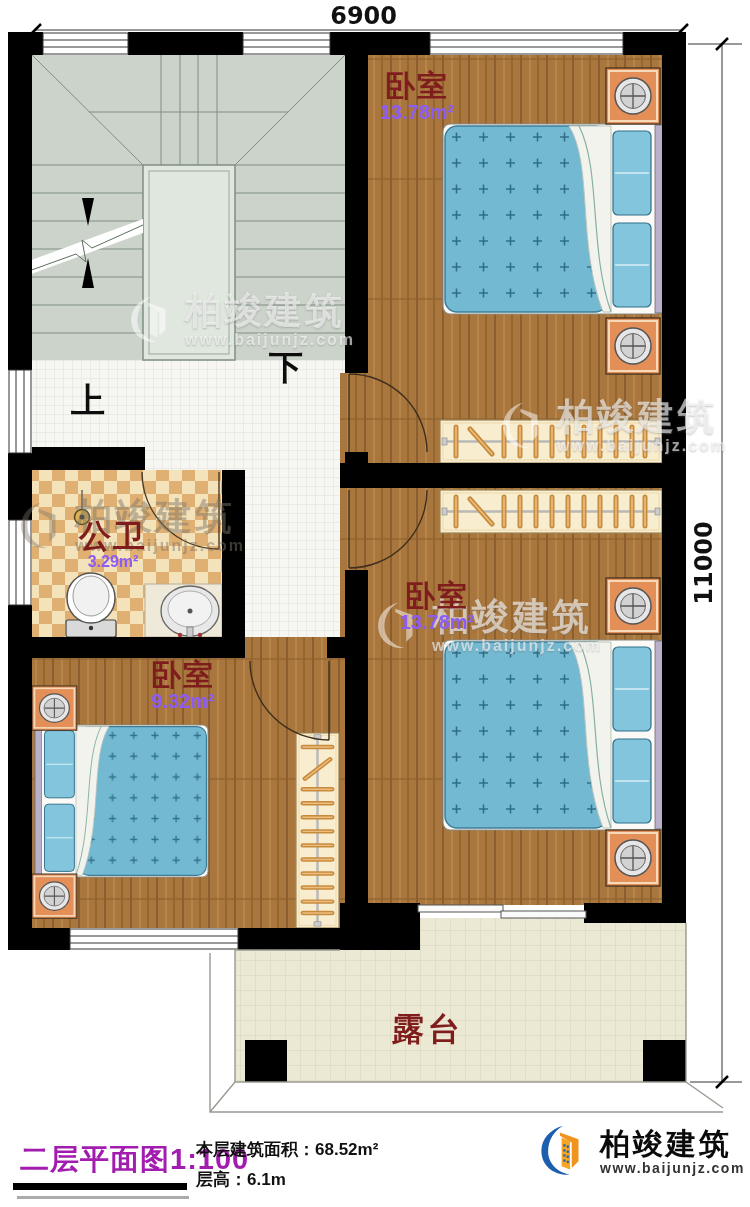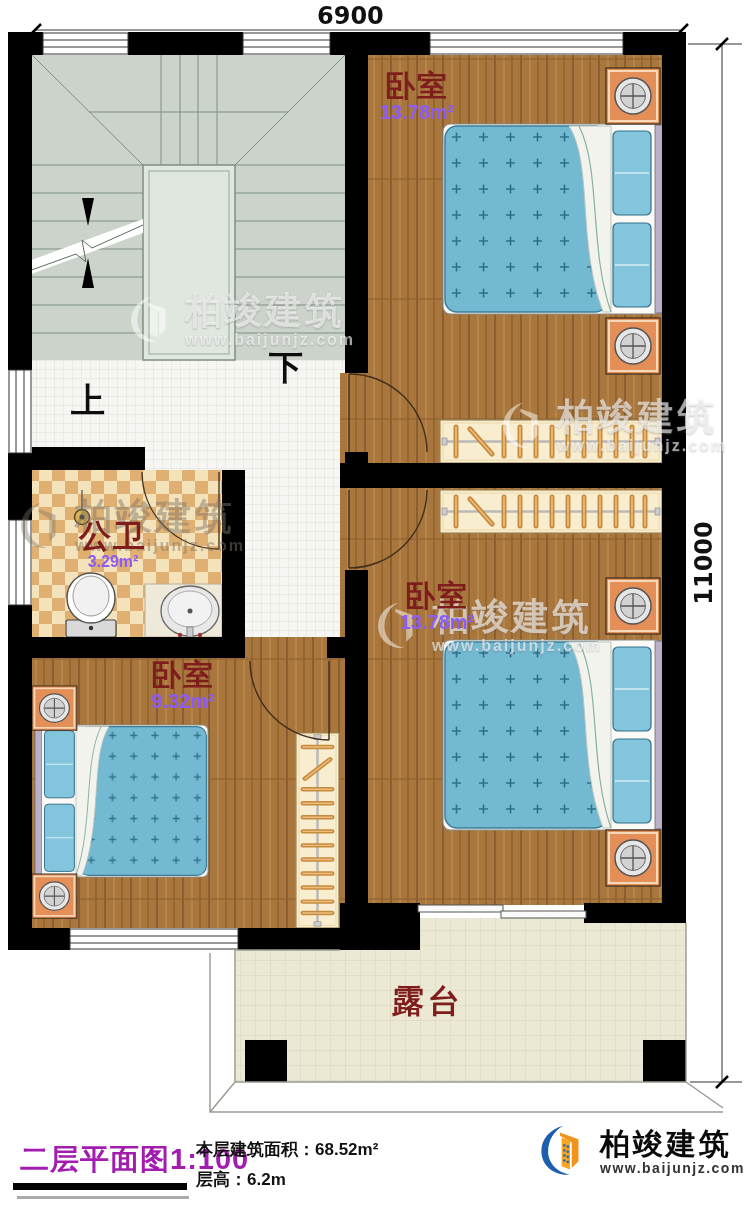--- a/index.html
+++ b/index.html
@@ -6,21 +6,21 @@
   #app{position:relative;width:750px;height:1207px;background:#fff;overflow:hidden;
        font-family:"Liberation Sans","DejaVu Sans",sans-serif;color:#111;}
   #plan-svg{position:absolute;left:0;top:0;}
   .abs{position:absolute;}
   .ctr{transform:translateX(-50%);text-align:center;}
   .room-label{line-height:1.05;white-space:nowrap;}
   .room-name{font-size:30px;font-weight:800;color:#7f1d1d;letter-spacing:2px;}
   .room-area{font-size:20px;font-weight:800;color:#8b5cf6;}
   .bath .room-name{font-size:32px;}
   .bath .room-area{font-size:16px;}
-  .terr .room-name{font-size:32px;letter-spacing:4px;}
+  .terr .room-name{font-size:32px;letter-spacing:4px;margin-top:28px;}
   .stair-label{font-size:34px;font-weight:800;color:#0d0d0d;}
   .dim{font-size:24px;font-weight:600;color:#111;white-space:nowrap;font-family:"DejaVu Sans",sans-serif;}
   .wm{position:absolute;display:flex;align-items:center;gap:7px;pointer-events:none;white-space:nowrap;}
   .wm .t1{font-size:37px;font-weight:800;letter-spacing:3px;line-height:1;}
   .wm .t2{font-size:16px;font-weight:700;letter-spacing:2px;line-height:1;margin-top:3px;}
   .wm-white{color:rgba(255,255,255,0.60);text-shadow:0 1px 2px rgba(100,100,100,0.35);}
   .wm-grey{color:rgba(125,118,105,0.48);}
   .legend-title{font-size:29px;font-weight:600;color:#a21caf;white-space:nowrap;letter-spacing:1px;}
   .bar-black{background:#000;}
   .bar-grey{background:#ababab;}
@@ -286,21 +286,21 @@
     <svg width="50" height="56" viewBox="0 0 64 64">
       <path d="M30,2 C14,6 4,18 4,32 C4,50 20,62 38,60 C24,58 12,47 12,33 C12,19 19,8 30,2 Z" fill="rgba(255,255,255,0.5)"></path>
       <path d="M26,10 L48,18 L48,44 L40,52 L40,22 L26,14 Z" fill="rgba(255,255,255,0.5)"></path>
     </svg>
     <div>
         <div class="t1">柏竣建筑</div>
          <div class="t2">www.baijunjz.com</div>
       </div>
   </div>
 
-  <div class="abs dim" style="left:317px;top:2px;width:80px;text-align:left;">6900</div>
+  <div class="abs dim" style="left:317px;top:2px;width:80px;text-align:right;">6900</div>
   <div class="abs dim" style="left:659px;top:549px;width:90px;text-align:center;transform:rotate(-90deg);">11000</div>
 
   <div class="abs ctr room-label" style="left:417px;top:70px;">
     <div class="room-name">卧室</div>
     <div class="room-area">13.78m²</div>
   </div>
   <div class="abs ctr room-label" style="left:437px;top:580px;">
     <div class="room-name">卧室</div>
     <div class="room-area">13.78m²</div>
   </div>
@@ -322,21 +322,21 @@
   <div class="abs legend-title" style="left:20px;top:1140px;">
     <span>二层平面图</span><span>1:100</span>
   </div>
   <div class="abs bar-black" style="left:13px;top:1183px;width:174px;height:7px;"></div>
   <div class="abs bar-grey" style="left:17px;top:1196px;width:172px;height:3px;"></div>
 
   <div class="abs info-line" style="left:196px;top:1138px;">
     <span>本层建筑面积：</span><span>68.52m²</span>
   </div>
   <div class="abs info-line" style="left:196px;top:1168px;">
-    <span>层高：</span><span>6.2m</span>
+    <span>层高：</span><span>6.1m</span>
   </div>
 
   <div class="abs brand-box" style="left:538px;top:1122px;">
     <svg width="54" height="58" viewBox="0 0 64 64">
       <path d="M30,2 C14,6 4,18 4,32 C4,50 20,62 38,60 C24,58 12,47 12,33 C12,19 19,8 30,2 Z" fill="#1d5fae"></path>
       <path d="M26,10 L48,18 L48,44 L40,52 L40,22 L26,14 Z" fill="#f0941f"></path>
       <path d="M28,16 L38,20 L38,54 L28,50 Z" fill="#f5a623"></path>
       <g fill="#1d5fae">
         <rect x="30" y="24" width="2.6" height="2.6"></rect>
           <rect x="34" y="25.5" width="2.6" height="2.6"></rect>

